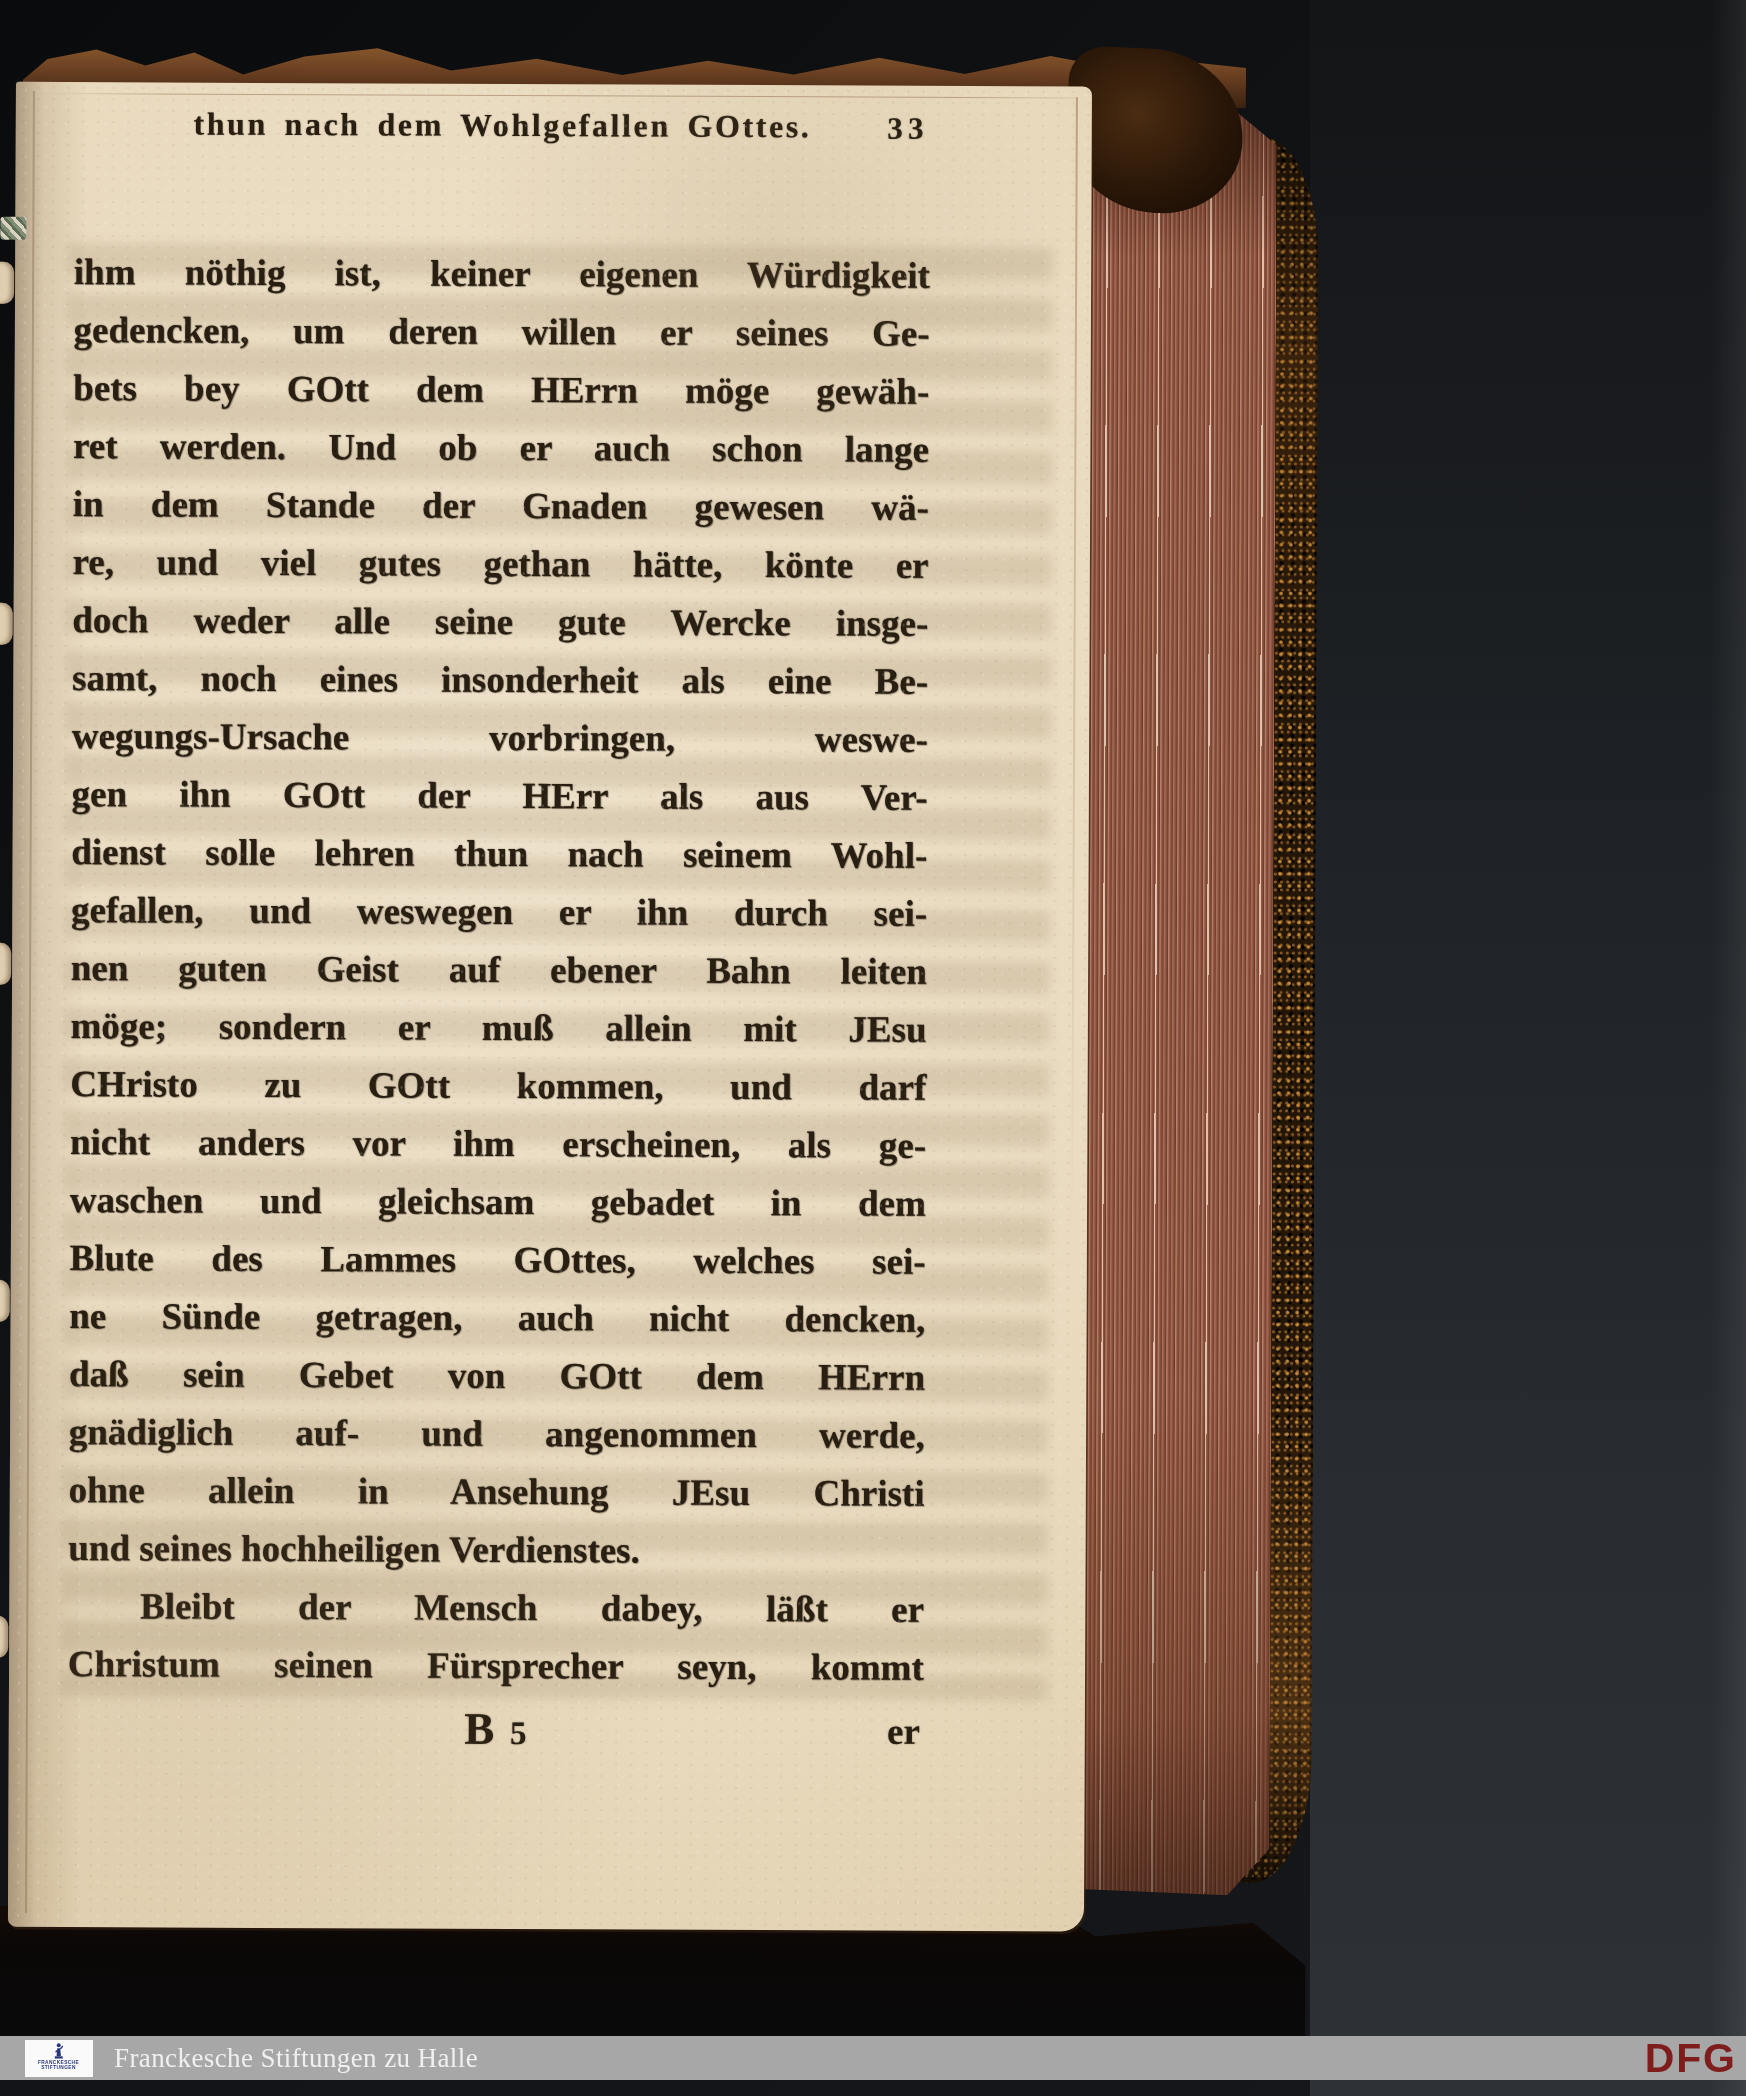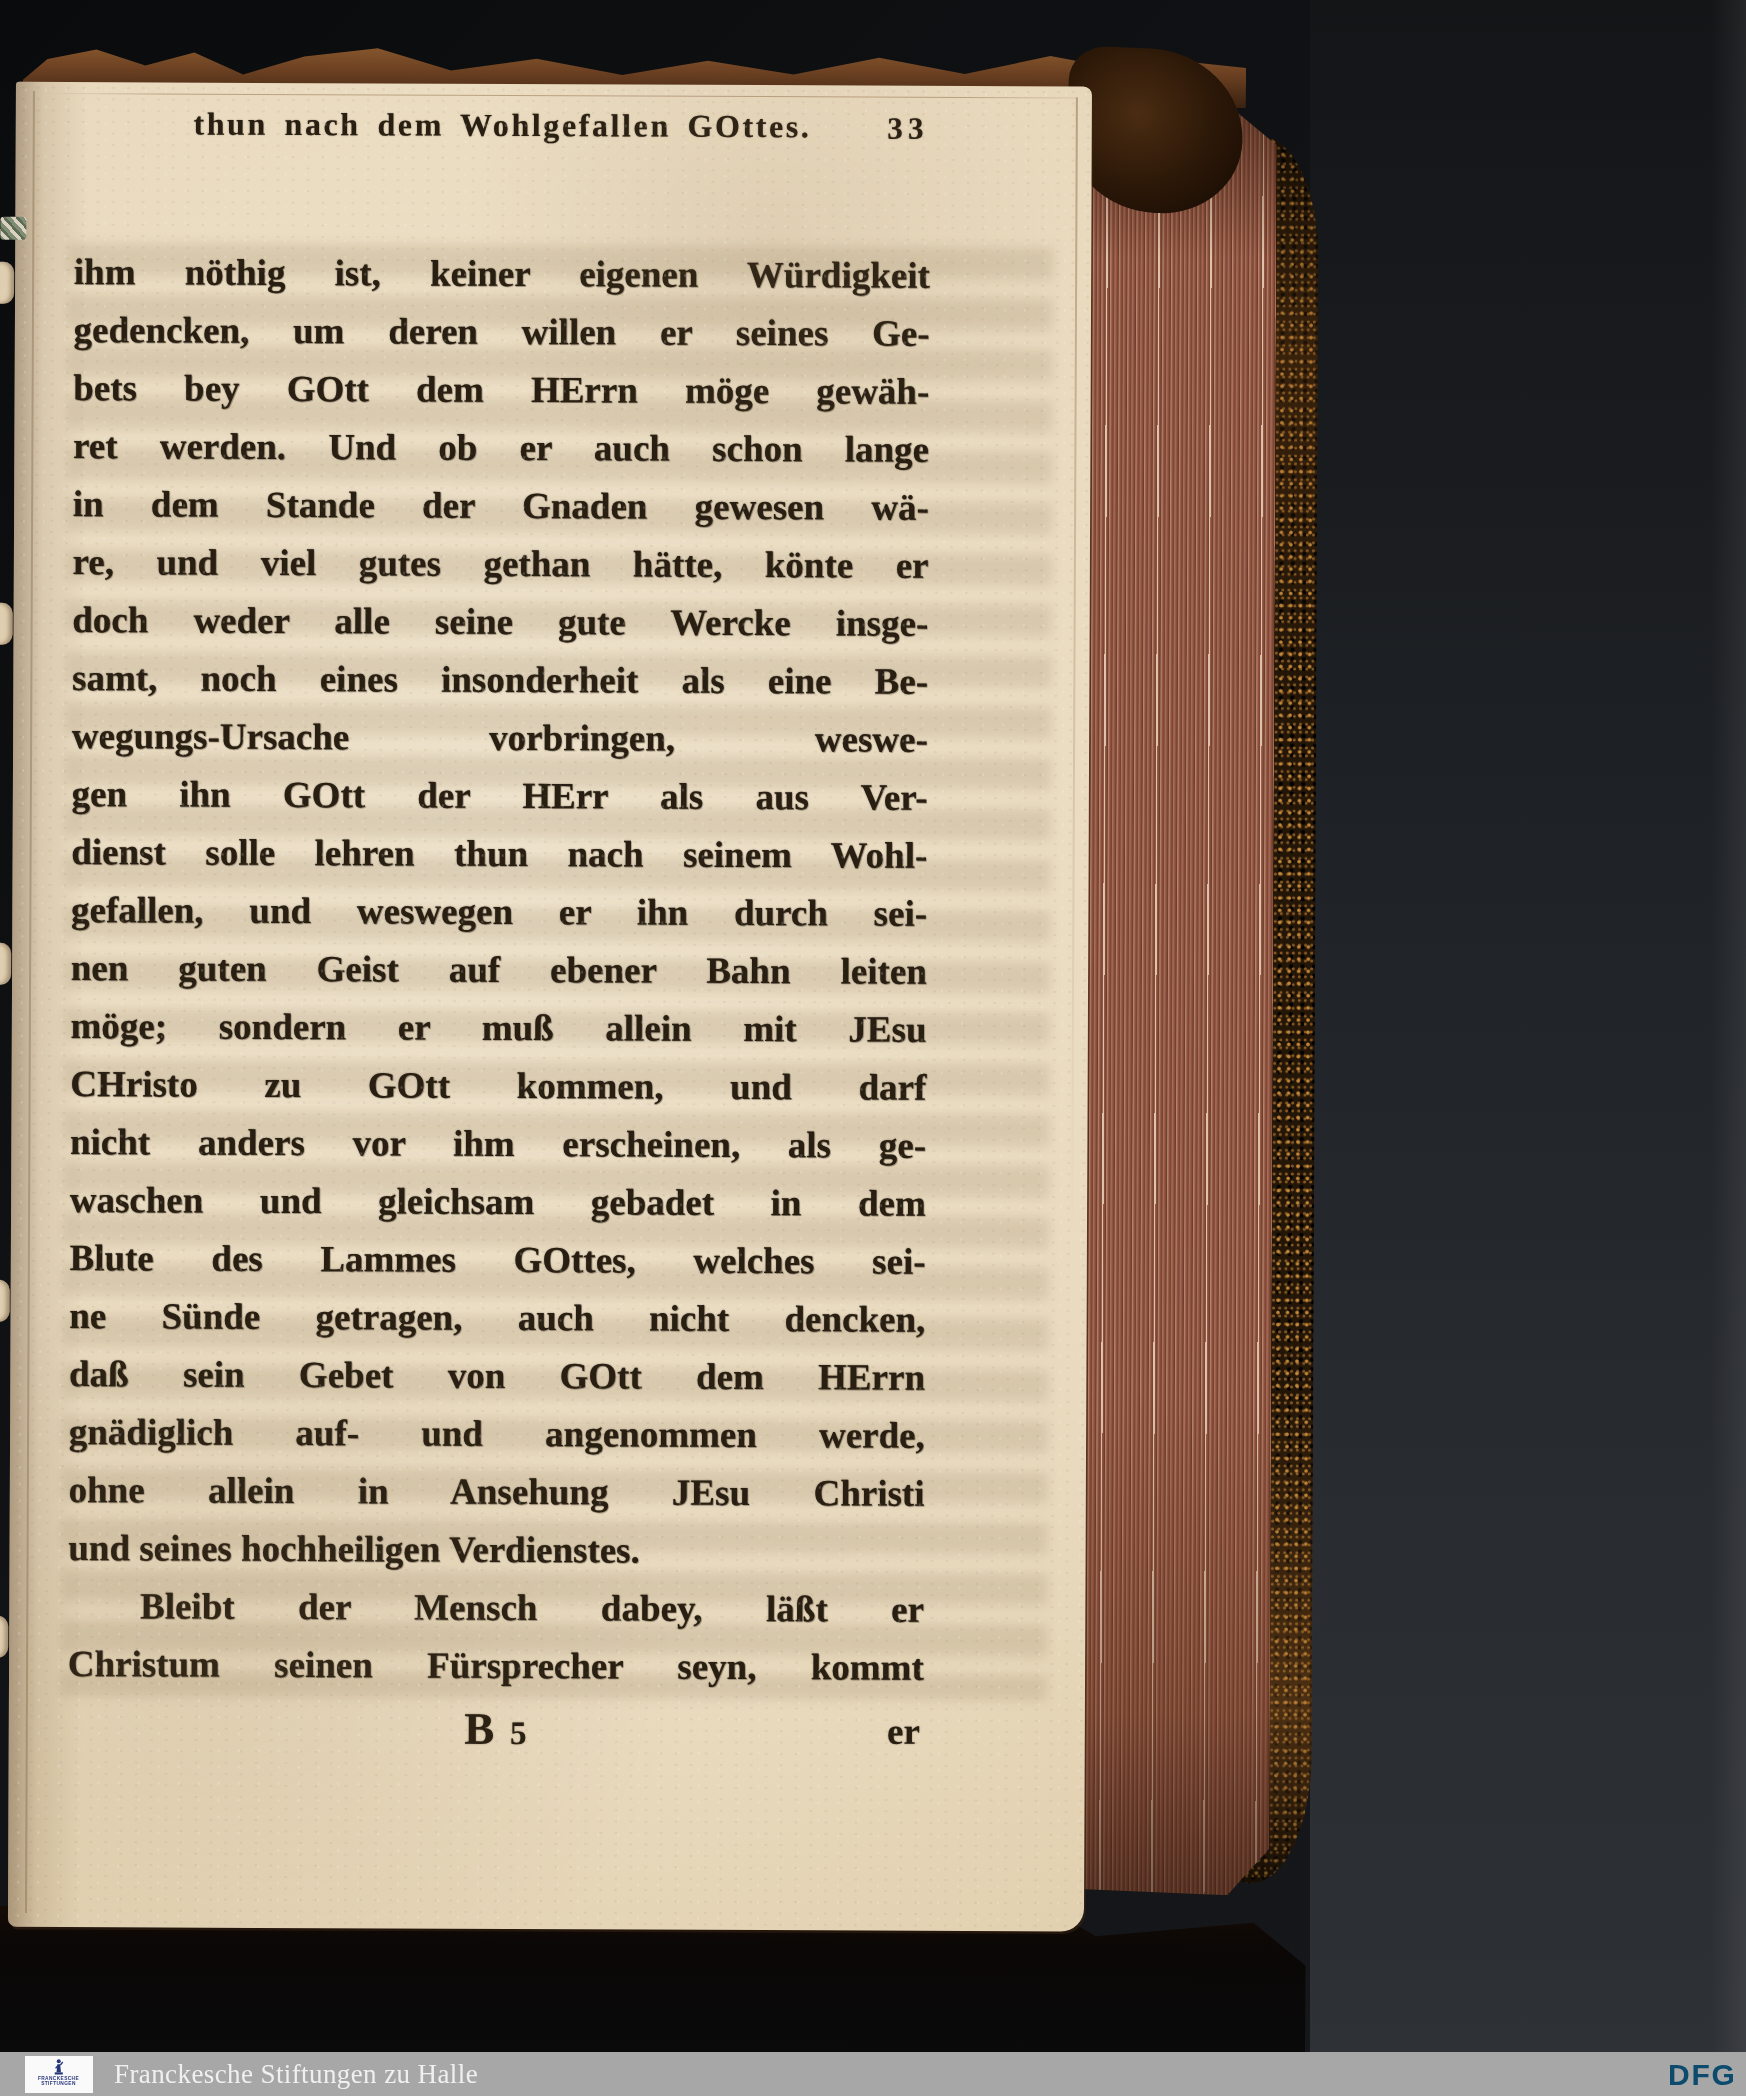--- a/index.html
+++ b/index.html
@@ -77,31 +77,31 @@
     text-align:justify;text-align-last:justify;box-sizing:border-box;white-space:nowrap;
     text-shadow:0 0 1.4px rgba(45,34,20,.7),0.9px 0.9px 0 rgba(45,34,20,.28);}
   .line:nth-child(23){text-align-last:left;}
   .line:nth-child(24){padding-left:72px;}
   .sig-row{position:absolute;left:59px;top:1614px;width:856px;height:63px;line-height:63px;
     text-align:center;font-weight:bold;text-shadow:0 0 1.4px rgba(45,34,20,.7);}
   .sig-b{font-size:45px;}
   .sig-5{font-size:33px;margin-left:15.7px;}
   .catchword{position:absolute;right:3.5px;top:0;font-size:37px;font-weight:bold;}
   
-  .footer-bar{position:absolute;left:0;bottom:0;width:1747px;height:44px;background:#a7a7a7;z-index:50;}
+  .footer-bar{position:absolute;left:0;bottom:16px;width:1747px;height:44px;background:#a7a7a7;z-index:50;}
   .logo-box{position:absolute;left:24.5px;top:3.5px;width:68px;height:37px;background:#fafafa;
     display:flex;flex-direction:column;align-items:center;justify-content:flex-start;padding-top:1.7px;box-sizing:border-box;}
   .logo-figure{width:17.5px;height:19px;flex:0 0 auto;}
   .logo-text{font-family:"Liberation Sans",sans-serif;font-weight:bold;font-size:4.8px;line-height:5.2px;
     color:#26367a;letter-spacing:0.4px;text-align:center;}
   .institution{position:absolute;left:114px;top:0;height:44px;line-height:45px;
     font-family:"Liberation Serif","DejaVu Serif",serif;font-size:27px;letter-spacing:0.4px;color:#f0f0f0;}
   .dfg{position:absolute;right:10.5px;top:0;height:44px;line-height:45px;
-    font-family:"Liberation Sans","DejaVu Sans",sans-serif;font-weight:bold;font-size:30px;
-    letter-spacing:1.7px;color:#0c4a6e;}
+    font-family:"Liberation Sans","DejaVu Sans",sans-serif;font-weight:bold;font-size:41px;
+    letter-spacing:1.7px;color:#7f1d1d;}
 </style>
 </head>
 <body>
 
 <div class="stage">
   <div class="bg-right"></div>
 
   <div class="book">
     <div class="top-edge"></div>
     <div class="cover-strip"></div>

